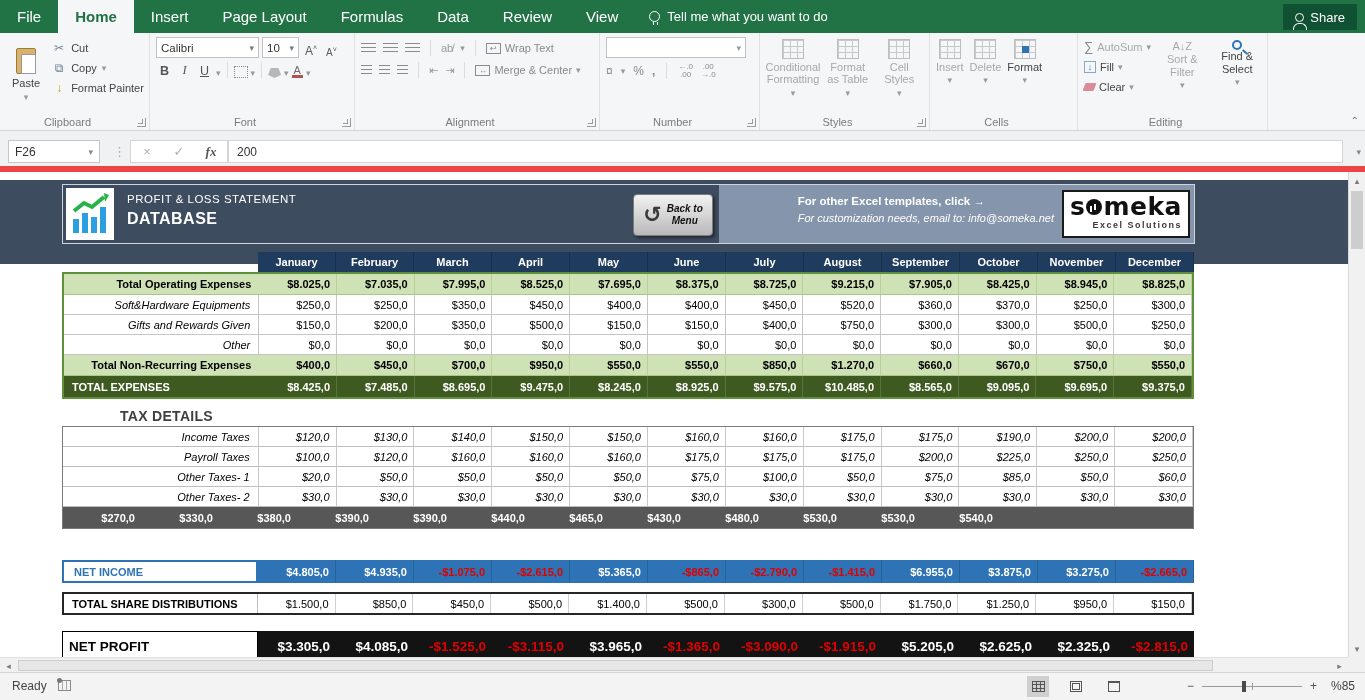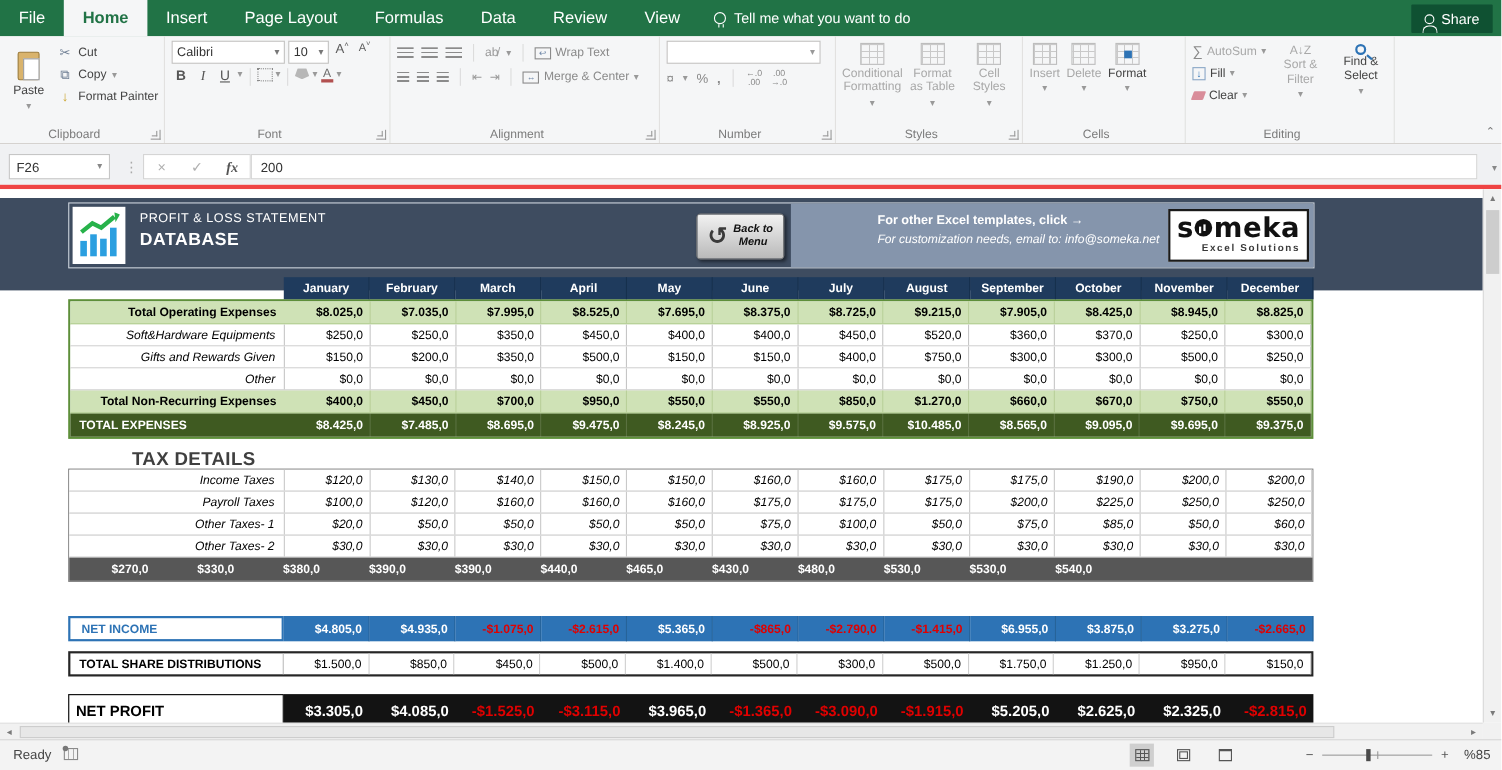--- a/index.html
+++ b/index.html
@@ -23,21 +23,21 @@
   .launcher { position:absolute; bottom:3px; right:3px; width:9px; height:9px; border-right:1.5px solid #9a9a9a; border-bottom:1.5px solid #9a9a9a; }
   .launcher:after{content:"";position:absolute;right:2px;bottom:2px;width:4px;height:4px;border-right:1.5px solid #9a9a9a;border-bottom:1.5px solid #9a9a9a;}
   .g-clip { width:150px; display:flex; gap:6px; }
   .bigbtn { display:flex; flex-direction:column; align-items:center; justify-content:center; gap:3px; font-size:11px; color:#444; padding:2px 6px; }
   .clipboard-ic { width:20px; height:26px; background:#d9b36c; border:1px solid #9c7c3c; border-radius:2px; position:relative; }
   .clipboard-ic:after { content:""; position:absolute; left:4px; top:5px; width:13px; height:18px; background:#fff; border:1px solid #999; }
   .clip-col { display:flex; flex-direction:column; gap:2px; font-size:11px; color:#444; padding-top:2px; }
   .srow { display:flex; align-items:center; gap:5px; height:18px; white-space:nowrap; }
   .ig { font-size:12px; color:#6f7f94; width:14px; text-align:center; display:inline-block; }
   .g-font { width:205px; }
-  .fontrow { display:flex; align-items:flex-start; gap:3px; margin-bottom:4px; }
+  .fontrow { display:flex; align-items:flex-end; gap:3px; margin-bottom:4px; }
   .combo { background:#fff; border:1px solid #c3c2c1; height:21px; display:flex; align-items:center; justify-content:space-between; padding:0 4px; font-size:11.5px; color:#333; }
   .combo .dd { color:#777; font-size:9px; }
   .fname { width:103px; } .fsize { width:37px; }
   .azbtn { font-size:12px; color:#5a5a5a; padding:0 3px; }
   .fbtn { font-size:12.5px; color:#555; width:17px; text-align:center; }
   .fbtn.b{font-weight:bold} .fbtn.i{font-style:italic;font-family:"Liberation Serif",serif} .fbtn.u{text-decoration:underline}
   .sep { width:1px; height:16px; background:#dcdcdc; margin:0 3px; }
   .border-ic { width:14px; height:12px; border:1px dotted #8a8a8a; position:relative; }
   .bucket-ic { width:13px; height:10px; background:#b7b7b7; clip-path:polygon(20% 0,80% 0,100% 70%,50% 100%,0 70%); }
   .fcolor-ic { font-size:11px; color:#6b6b6b; border-bottom:3px solid #b25050; line-height:10px; padding:0 2px; }
@@ -69,21 +69,21 @@
   .erow .dk { color:#444; }
   .sum-ic { color:#8a8a8a; font-size:13px; }
   .fill-ic { width:12px; height:12px; border:1px solid #8aa7c6; color:#2d73b5; font-size:9px; line-height:11px; text-align:center; }
   .clear-ic { width:11px; height:8px; background:#d98d9a; transform:skewX(-20deg); border-radius:1px; }
   .mag { width:10px; height:10px; border:2px solid #2d73b5; border-radius:50%; position:relative; }
   .mag:after { content:""; position:absolute; left:8px; top:9px; width:6px; height:2px; background:#2d73b5; transform:rotate(40deg); }
   .bigstack { display:flex; flex-direction:column; align-items:center; font-size:11px; line-height:13px; text-align:center; padding-top:3px; }
   .collapse { position:absolute; right:6px; bottom:4px; color:#777; font-size:10px; }
 
   
-  .fbar { height:41px; background:#f0f1f3; border-bottom:4px solid #ef4444; position:relative; }
+  .fbar { height:41px; background:#f0f1f3; border-bottom:6px solid #ef4444; position:relative; }
   .namebox { position:absolute; left:8px; top:9px; width:92px; height:23px; background:#fff; border:1px solid #c6c6c6; font-size:12px; color:#333; display:flex; align-items:center; justify-content:space-between; padding:0 6px; }
   .namebox .dd { color:#888; font-size:9px; }
   .fdots { position:absolute; left:113px; top:13px; color:#a9a9a9; font-size:13px; }
   .fbtns { position:absolute; left:130px; top:9px; height:23px; background:#fff; border:1px solid #d5d5d5; display:flex; align-items:center; }
   .fbtns span { width:32px; text-align:center; color:#b0b0b0; font-size:13px; }
   .fbtns .fx { color:#555; font-style:italic; font-family:"Liberation Serif",serif; font-weight:bold; }
   .finput { position:absolute; left:228px; top:9px; right:22px; height:23px; background:#fff; border:1px solid #d5d5d5; font-size:12px; color:#333; display:flex; align-items:center; padding:0 8px; }
   .fexpand { position:absolute; right:4px; top:16px; color:#888; font-size:9px; }
 
   
@@ -119,21 +119,21 @@
   .exp-block { border:2px solid #5e8f3a; }
   .exp-block .trow.sub { background:#cfe2b6; font-weight:bold; height:21px; border-bottom:1px solid #a9c786; }
   .exp-block .trow.sub .c { border-right:1px solid #b9d099; }
   .exp-block .trow.white { background:#fff; border-bottom:1px solid #c6c6c6; }
   .exp-block .trow.white .lbl { font-style:italic; border-right:1px solid #c6c6c6; }
   .exp-block .trow.white .c { border-right:1px solid #c6c6c6; }
   .exp-block .trow.total { background:#3f5a21; color:#fff; font-weight:bold; height:21px; }
   .exp-block .trow.total .lbl { justify-content:flex-start; padding-left:8px; text-transform:uppercase; }
   .exp-block .trow.total .c { border-right:1px solid rgba(255,255,255,.14); }
   .exp-block .trow:last-child { border-bottom:none; }
-  .tax-title { margin:9px 0 4px 0; height:14px; font-size:17px; font-weight:bold; color:#3f3f3f; padding-left:58px; letter-spacing:0.3px; }
+  .tax-title { margin:9px 0 4px 0; height:14px; font-size:14px; font-weight:bold; color:#3f3f3f; padding-left:58px; letter-spacing:0.3px; }
   .tax-block { border:1px solid #7a7a7a; }
   .tax-block .trow.detail { background:#fff; border-bottom:1px solid #bdbdbd; font-style:italic; }
   .tax-block .trow.detail .lbl, .tax-block .trow.detail .c { border-right:1px solid #c9c9c9; }
   .tax-block .trow.totalgray { background:#575757; color:#fff; font-weight:bold; height:21px; font-style:normal; }
   .tax-block .trow.totalgray .lbl { justify-content:flex-start; padding-left:8px; }
   .trow.ni { margin-top:31px; height:23px; }
   .ni-lbl { background:#fff; border:2px solid #2d73b5; color:#2d73b5; font-weight:bold; justify-content:flex-start; padding-left:10px; }
   .ni-c { background:#2d73b5; color:#fff; font-weight:bold; border-right:1px solid #266399; }
   .trow.share { margin-top:9px; height:23px; border:2px solid #262626; width:1132px; }
   .share .lbl { font-weight:bold; justify-content:flex-start; padding-left:8px; border-right:1px solid #bdbdbd; width:194px; }

